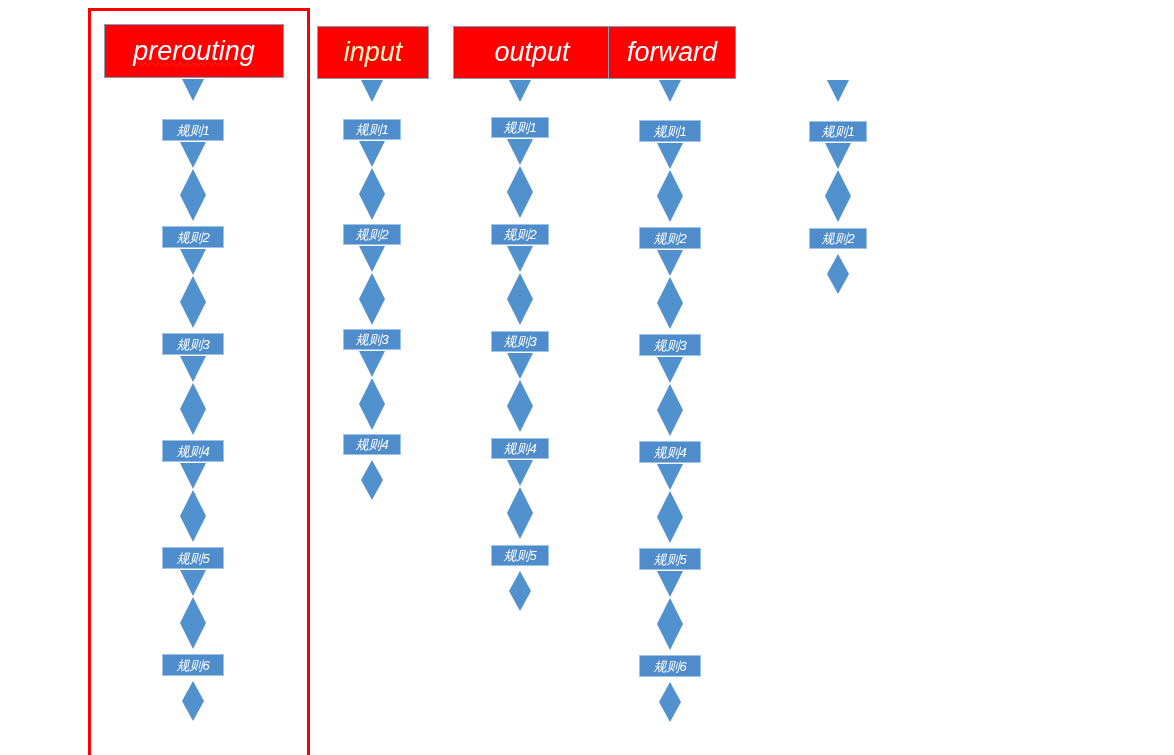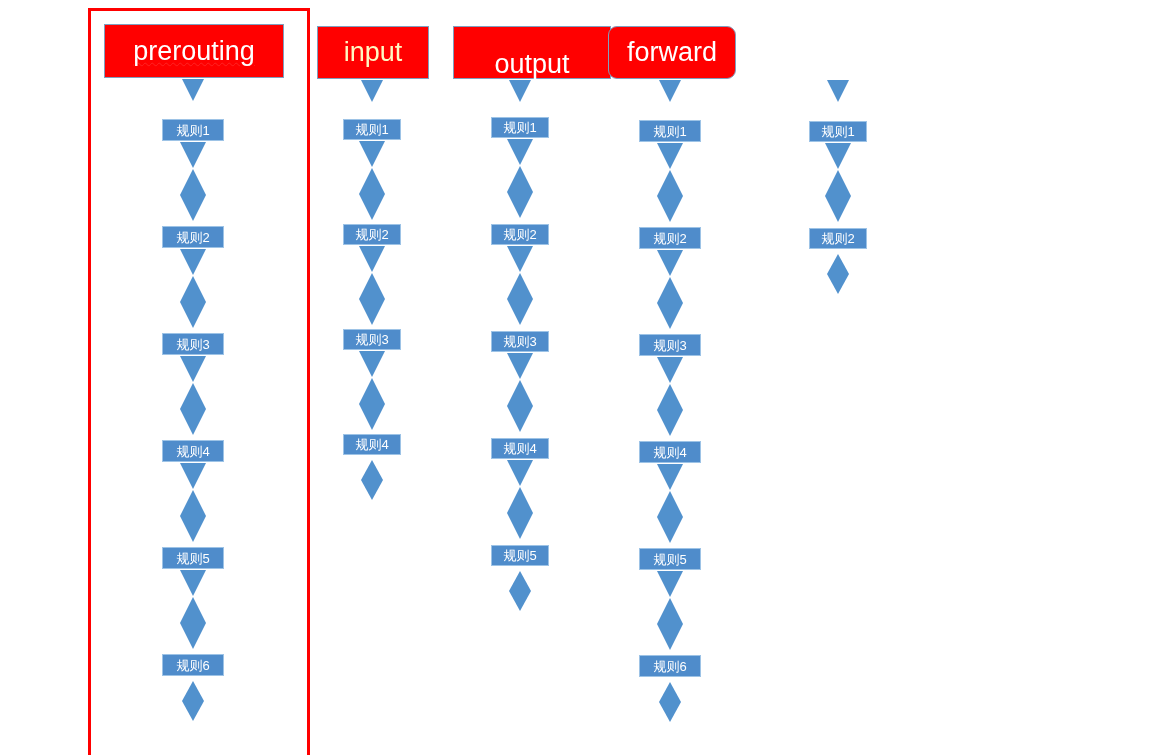--- a/index.html
+++ b/index.html
@@ -9,20 +9,21 @@
   }
   body {
     font-family: "Liberation Sans", "DejaVu Sans", sans-serif;
   }
   #canvas {
     position: relative;
     width: 1174px;
     height: 755px;
     background: #ffffff;
     overflow: hidden;
+    font-style: italic;
   }
 
   
   .selection-rect {
     position: absolute;
     border: 3px solid #ff0000;
     box-sizing: border-box;
     background: transparent;
     pointer-events: none;
   }
@@ -176,21 +177,21 @@
     </div>
     <div class="tri-down" style="left: 359px; top: 351px; border-top-color: rgb(81, 145, 205);"></div>
     <div class="tri-up" style="left: 359px; top: 378px; border-bottom-color: rgb(81, 145, 205);"></div>
     <div class="tri-down" style="left: 359px; top: 404px; border-top-color: rgb(81, 145, 205);"></div>
     <div class="rule-box" style="left: 343px; top: 434px; width: 58px; height: 21px; background: rgb(79, 140, 203); border-color: rgb(157, 195, 230); color: rgb(255, 255, 255);">
       <span>规则4</span>
     </div>
     <div class="tri-up tail" style="left: 361px; top: 460px; border-bottom-color: rgb(81, 145, 205);"></div>
     <div class="tri-down tail" style="left: 361px; top: 480px; border-top-color: rgb(81, 145, 205);"></div>
     <div class="column"></div>
-    <div class="header-box" style="left: 453px; top: 26px; width: 158px; height: 53px; background: rgb(255, 0, 0); border-color: rgb(127, 159, 191); color: rgb(255, 255, 255); font-size: 27px; align-items: flex-end;">
+    <div class="header-box" style="left: 453px; top: 26px; width: 158px; height: 53px; background: rgb(255, 0, 0); border-color: rgb(127, 159, 191); color: rgb(255, 255, 255); font-size: 27px;">
       <span class="hdr-text">output</span>
     </div>
     <div class="tri-down stub" style="left: 509px; top: 80px; border-top-color: rgb(81, 145, 205);"></div>
     <div class="rule-box" style="left: 491px; top: 117px; width: 58px; height: 21px; background: rgb(79, 140, 203); border-color: rgb(157, 195, 230); color: rgb(255, 255, 255);">
       <span>规则1</span>
     </div>
     <div class="tri-down" style="left: 507px; top: 139px; border-top-color: rgb(81, 145, 205);"></div>
     <div class="tri-up" style="left: 507px; top: 166px; border-bottom-color: rgb(81, 145, 205);"></div>
     <div class="tri-down" style="left: 507px; top: 192px; border-top-color: rgb(81, 145, 205);"></div>
     <div class="rule-box" style="left: 491px; top: 224px; width: 58px; height: 21px; background: rgb(79, 140, 203); border-color: rgb(157, 195, 230); color: rgb(255, 255, 255);">
@@ -210,21 +211,21 @@
     </div>
     <div class="tri-down" style="left: 507px; top: 460px; border-top-color: rgb(81, 145, 205);"></div>
     <div class="tri-up" style="left: 507px; top: 487px; border-bottom-color: rgb(81, 145, 205);"></div>
     <div class="tri-down" style="left: 507px; top: 513px; border-top-color: rgb(81, 145, 205);"></div>
     <div class="rule-box" style="left: 491px; top: 545px; width: 58px; height: 21px; background: rgb(79, 140, 203); border-color: rgb(157, 195, 230); color: rgb(255, 255, 255);">
       <span>规则5</span>
     </div>
     <div class="tri-up tail" style="left: 509px; top: 571px; border-bottom-color: rgb(81, 145, 205);"></div>
     <div class="tri-down tail" style="left: 509px; top: 591px; border-top-color: rgb(81, 145, 205);"></div>
     <div class="column"></div>
-    <div class="header-box" style="left: 608px; top: 26px; width: 128px; height: 53px; background: rgb(255, 0, 0); border-color: rgb(127, 159, 191); color: rgb(255, 255, 255); font-size: 27px; border-radius: 9px;">
+    <div class="header-box" style="left: 608px; top: 26px; width: 128px; height: 53px; background: rgb(255, 0, 0); border-color: rgb(127, 159, 191); color: rgb(255, 255, 255); font-size: 27px;">
       <span class="hdr-text">forward</span>
     </div>
     <div class="tri-down stub" style="left: 659px; top: 80px; border-top-color: rgb(81, 145, 205);"></div>
     <div class="rule-box" style="left: 639px; top: 120px; width: 62px; height: 22px; background: rgb(79, 140, 203); border-color: rgb(157, 195, 230); color: rgb(255, 255, 255);">
       <span>规则1</span>
     </div>
     <div class="tri-down" style="left: 657px; top: 143px; border-top-color: rgb(81, 145, 205);"></div>
     <div class="tri-up" style="left: 657px; top: 170px; border-bottom-color: rgb(81, 145, 205);"></div>
     <div class="tri-down" style="left: 657px; top: 196px; border-top-color: rgb(81, 145, 205);"></div>
     <div class="rule-box" style="left: 639px; top: 227px; width: 62px; height: 22px; background: rgb(79, 140, 203); border-color: rgb(157, 195, 230); color: rgb(255, 255, 255);">

